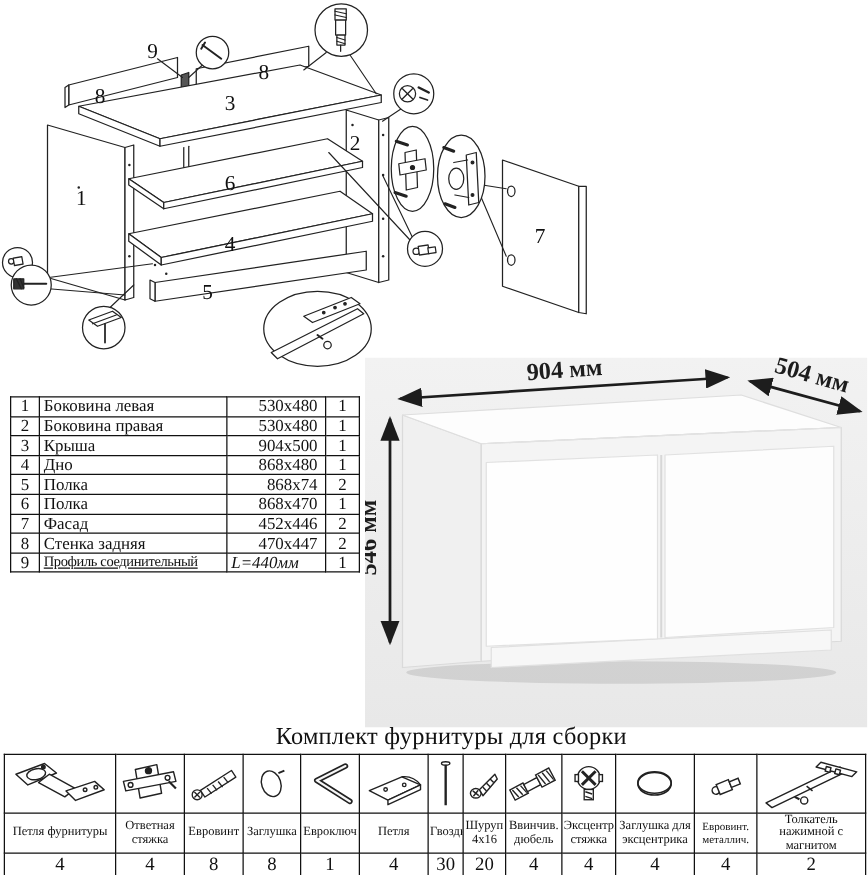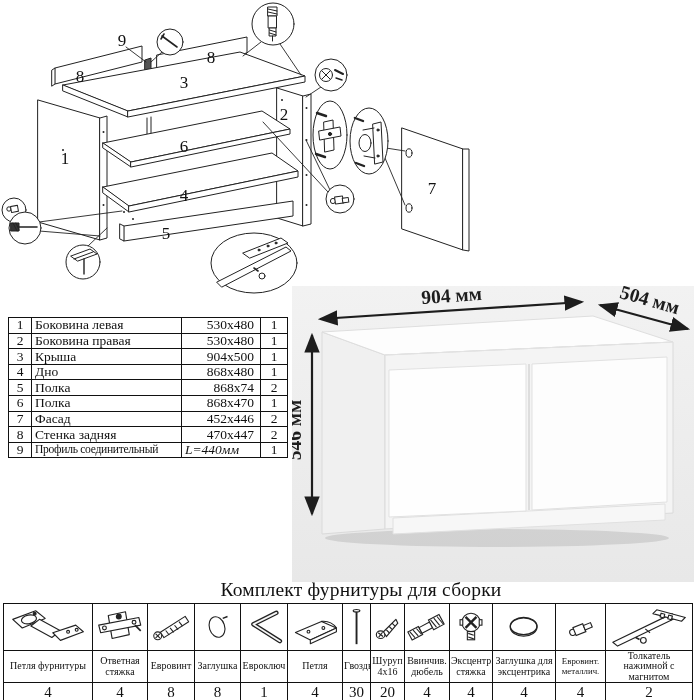--- a/index.html
+++ b/index.html
@@ -13,21 +13,21 @@
   
   #parts-table{position:absolute;left:8px;top:317px;border-collapse:collapse;table-layout:fixed;}
   #parts-table td{
     border:1.4px solid #111;height:14.6px;padding:0 3px;font-size:13.5px;line-height:1.02;
     white-space:nowrap;overflow:hidden;
   }
   #parts-table td.c-num{width:22px;text-align:center;padding:0;}
   #parts-table td.c-name{width:143px;text-align:left;margin-left:45px;}
   #parts-table td.c-size{width:69px;text-align:right;padding-right:6px;margin-top:12px;}
   #parts-table td.c-qty{width:26px;text-align:center;padding:0;}
-  #parts-table tr.condensed td.c-name{font-size:11.6px;letter-spacing:-0.3px;}
+  #parts-table tr.condensed td.c-name{font-size:11.6px;letter-spacing:-0.3px;text-decoration:underline;}
   #parts-table tr.condensed td.c-size{text-align:left;padding-left:3px;font-style:italic;}
   
   #dim-photo{position:absolute;left:292px;top:286px;}
   
   #hw-title{position:absolute;left:14px;top:579px;width:694px;text-align:center;
     font-size:19.5px;letter-spacing:0.2px;}
   #hw-table{position:absolute;left:3px;top:603px;border-collapse:collapse;table-layout:fixed;width:689px;}
   #hw-table td{border:1.4px solid #111;text-align:center;vertical-align:middle;padding:0;overflow:hidden;}
   #hw-table tr.icon-row td{height:46px;}
   #hw-table tr.name-row td{height:25px;font-size:10px;line-height:1.04;padding:0 1px;}

